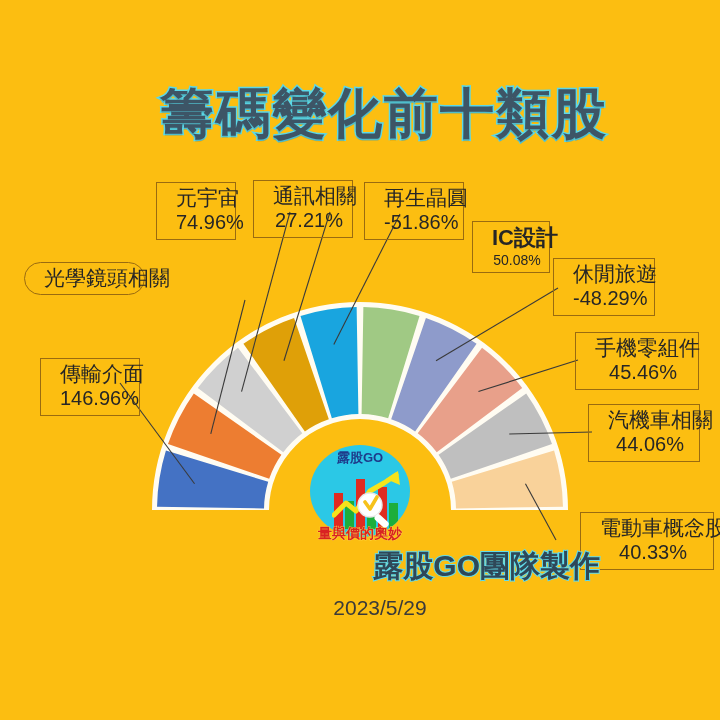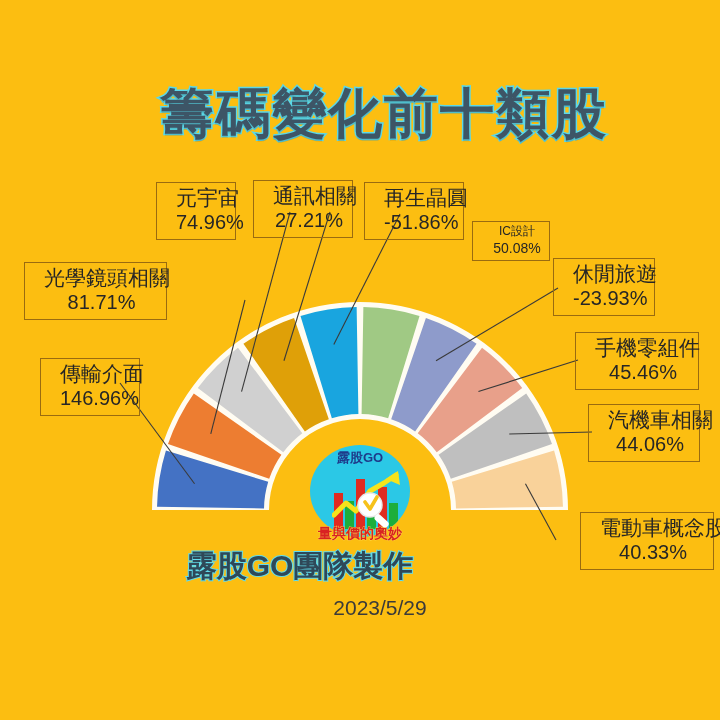--- a/index.html
+++ b/index.html
@@ -47,21 +47,21 @@
     white-space:nowrap;
     color:#262626;
   }
   .callout .cval{
     display:block;
     font-size:20px;
     white-space:nowrap;
     color:#262626;
     margin-top:1px;
   }
-  .callout.small .cname{font-size:12px;}
+  .callout.small .cname{font-size:22px;font-weight:bold;}
   .callout.small .cval{font-size:14px;}
 
   
   .logo-wrap{
     position:absolute;
     left:303px;top:441px;
     width:114px;height:100px;
   }
   .logo-circle{
     position:absolute;left:7px;top:4px;
@@ -85,21 +85,21 @@
     color:#D92222;
     -webkit-text-stroke:0.6px #FFE14D;
     paint-order:stroke fill;
     z-index:6;
     white-space:nowrap;
   }
   .bars{position:absolute;left:22px;top:26px;width:72px;height:58px;}
 
   .team-line{
     position:absolute;left:0;top:546px;width:600px;
-    text-align:center;
+    text-align:right;
     font-size:30px;font-weight:bold;
     color:#2F4858;
     -webkit-text-stroke:2px #62DCEA;
     paint-order:stroke fill;
     white-space:nowrap;
   }
   .date-line{
     position:absolute;left:0;top:596px;width:720px;
     text-align:center;
     font-size:21px;
@@ -151,23 +151,22 @@
         <line x1="509.2435928015516" y1="433.9565912936259" x2="592" y2="432"></line>
         <line x1="525.4377970496855" y1="483.7972271057613" x2="556" y2="540"></line>
       </g>
   </svg>
 
   <div class="callout" style="left:40px;  top:358px; width:100px;">
     <span class="cname">傳輸介面</span>
     <span class="cval">146.96%</span>
   </div>
 
-  <div class="callout" style="left:24px;  top:262px; width:143px;">
+  <div class="callout" style="left:24px;  top:262px; width:121px;border-radius:20px;">
     <span class="cname">光學鏡頭相關</span>
-    <span class="cval">81.71%</span>
   </div>
 
   <div class="callout" style="left:156px; top:182px; width:80px;">
     <span class="cname">元宇宙</span>
     <span class="cval">74.96%</span>
   </div>
 
   <div class="callout" style="left:253px; top:180px; width:100px;">
     <span class="cname">通訊相關</span>
     <span class="cval">27.21%</span>
@@ -178,21 +177,21 @@
     <span class="cval">-51.86%</span>
   </div>
 
   <div class="callout small" style="left:472px; top:221px; width:78px;">
     <span class="cname">IC設計</span>
     <span class="cval">50.08%</span>
   </div>
 
   <div class="callout" style="left:553px; top:258px; width:102px;">
     <span class="cname">休閒旅遊</span>
-    <span class="cval">-23.93%</span>
+    <span class="cval">-48.29%</span>
   </div>
 
   <div class="callout" style="left:575px; top:332px; width:124px;">
     <span class="cname">手機零組件</span>
     <span class="cval">45.46%</span>
   </div>
 
   <div class="callout" style="left:588px; top:404px; width:112px;">
     <span class="cname">汽機車相關</span>
     <span class="cval">44.06%</span>

